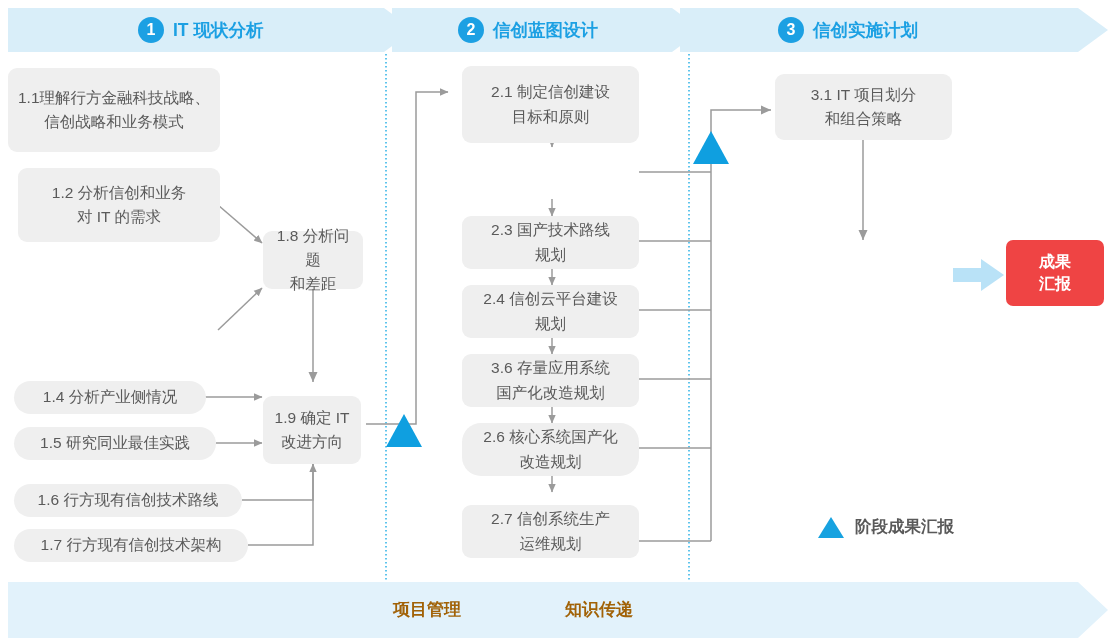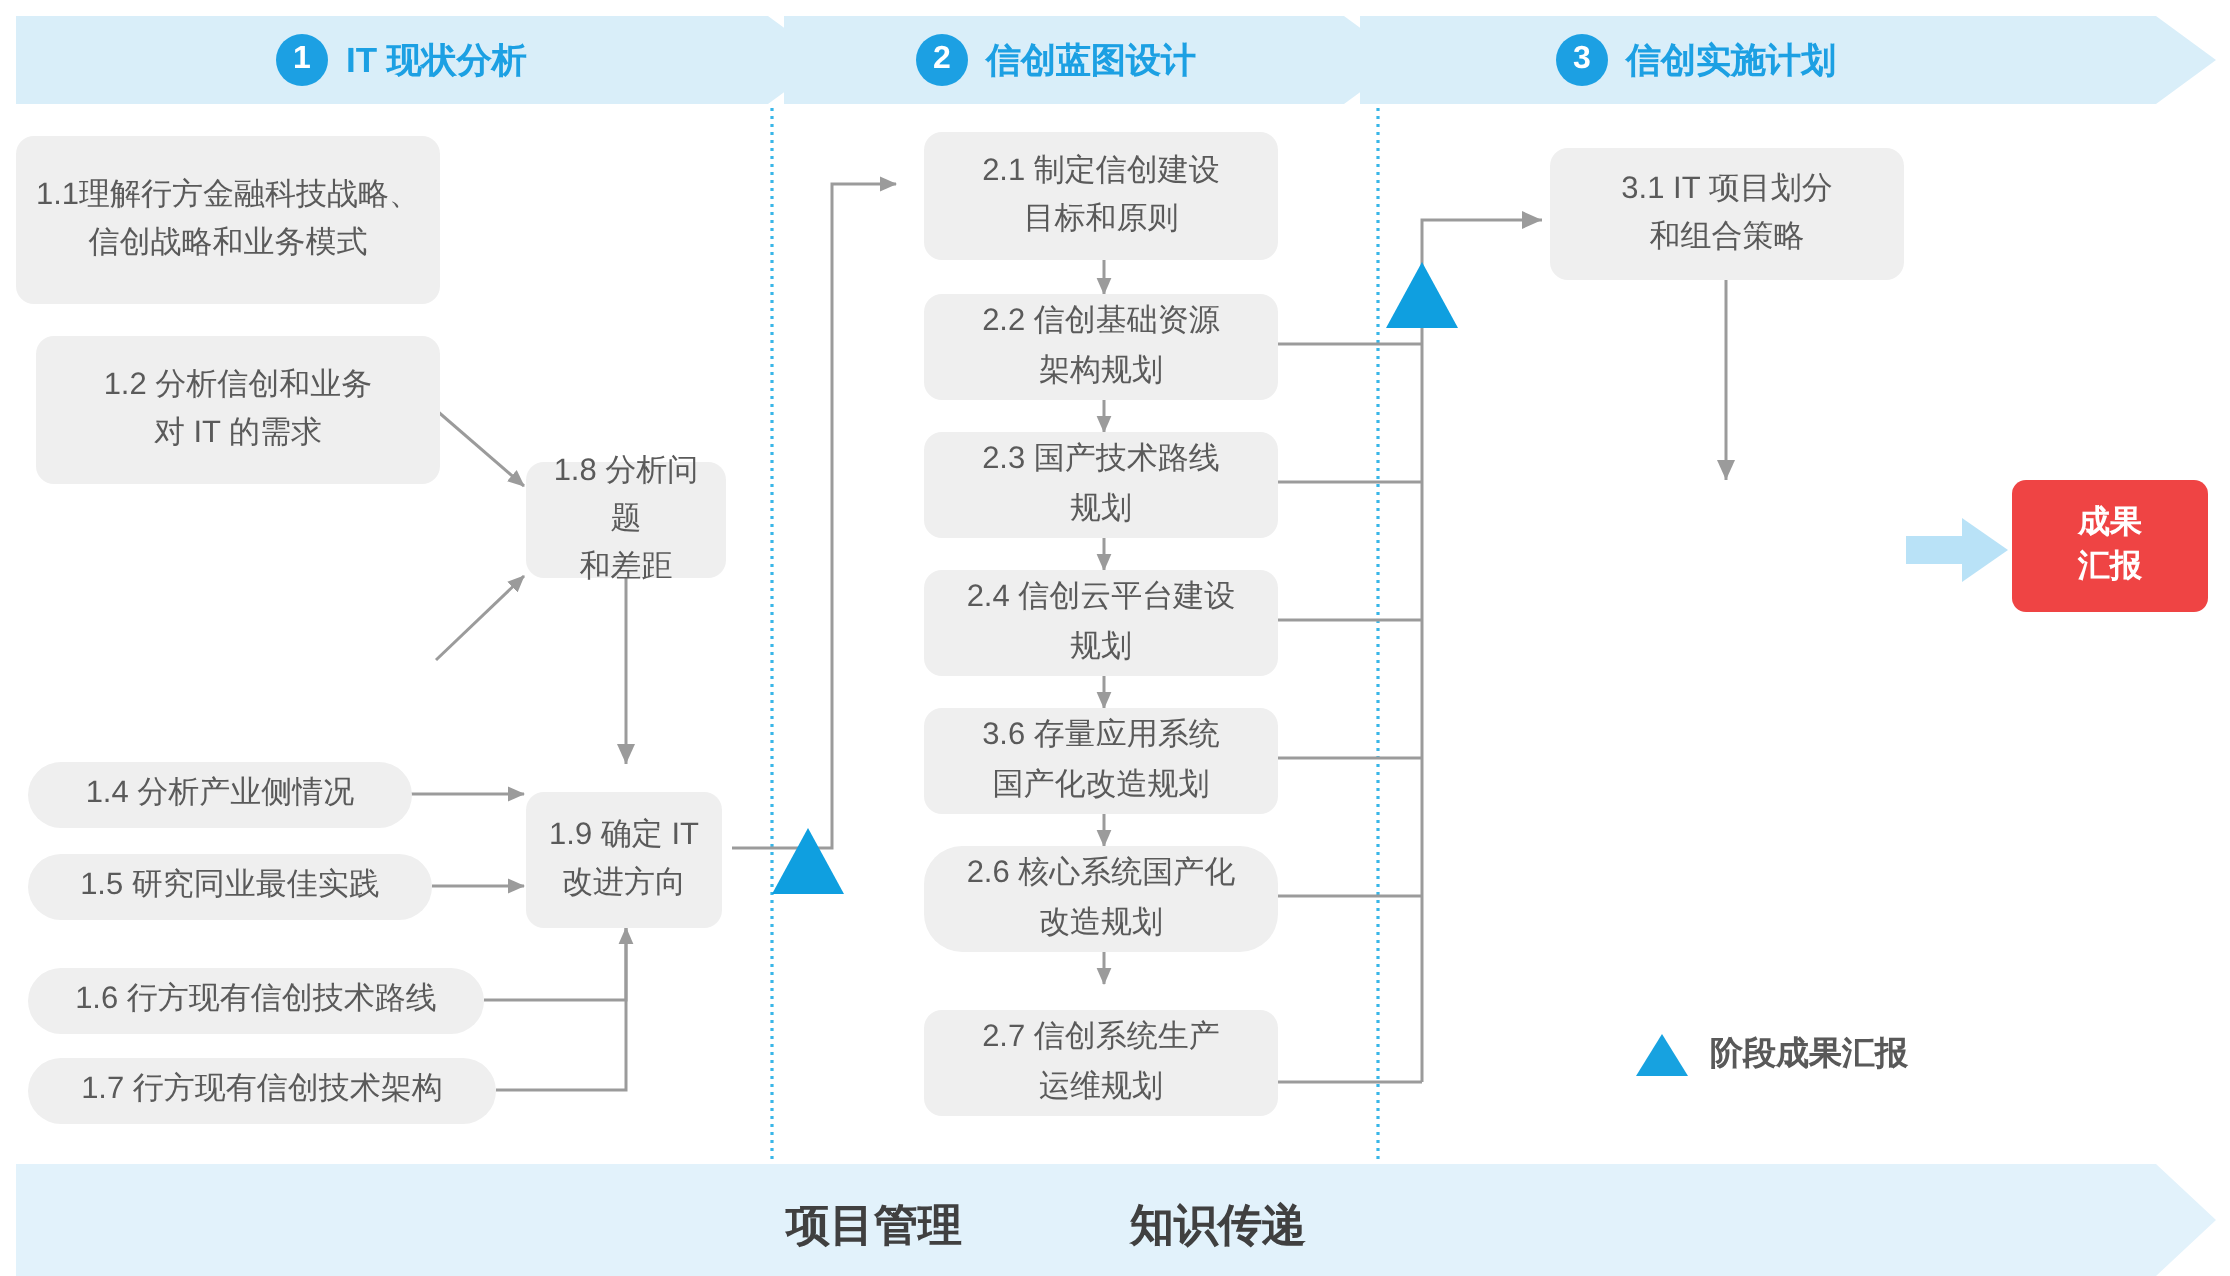--- a/index.html
+++ b/index.html
@@ -54,23 +54,23 @@
   }
   .phase-num{
     width:26px;height:26px;border-radius:50%;
     background:#1ca0e3;color:#ffffff;
     font-size:16px;font-weight:bold;
     display:flex;align-items:center;justify-content:center;
     line-height:1;
   }
   .band-text{
     position:absolute;
-    color:#404040;
+    color:#a16207;
     font-weight:bold;
-    font-size:22px;
+    font-size:17px;
     white-space:nowrap;
   }
   .legend{
     position:absolute;
     display:flex;align-items:center;gap:11px;
     font-weight:bold;font-size:16.5px;color:#595959;
     white-space:nowrap;
   }
   .legend-tri{
     width:0;height:0;
@@ -173,24 +173,22 @@
 对 IT 的需求</div>
   <div class="node pill" style="left:14px;top:381px;width:192px;height:33px;">1.4 分析产业侧情况</div>
   <div class="node pill" style="left:14px;top:427px;width:202px;height:33px;">1.5 研究同业最佳实践</div>
   <div class="node pill" style="left:14px;top:484px;width:228px;height:33px;">1.6 行方现有信创技术路线</div>
   <div class="node pill" style="left:14px;top:529px;width:234px;height:33px;">1.7 行方现有信创技术架构</div>
   <div class="node" style="left:263px;top:231px;width:100px;height:58px;">1.8 分析问题
 和差距</div>
   <div class="node" style="left:263px;top:396px;width:98px;height:68px;">1.9 确定 IT
 改进方向</div>
 
-  <div class="node" style="left:462px;top:66px;width:177px;height:64px;">2.1 制定信创建设
+  <div class="node" style="left:462px;top:66px;width:177px;height:77px;">2.1 制定信创建设
 目标和原则</div>
-  <div class="node" style="left:462px;top:147px;width:177px;height:53px;">2.2 信创基础资源
-架构规划</div>
   <div class="node" style="left:462px;top:216px;width:177px;height:53px;">2.3 国产技术路线
 规划</div>
   <div class="node" style="left:462px;top:285px;width:177px;height:53px;">2.4 信创云平台建设
 规划</div>
   <div class="node" style="left:462px;top:354px;width:177px;height:53px;">3.6 存量应用系统
 国产化改造规划</div>
   <div class="node" style="left:462px;top:423px;width:177px;height:53px;border-radius:19px;">2.6 核心系统国产化
 改造规划</div>
   <div class="node" style="left:462px;top:505px;width:177px;height:53px;">2.7 信创系统生产
 运维规划</div>

